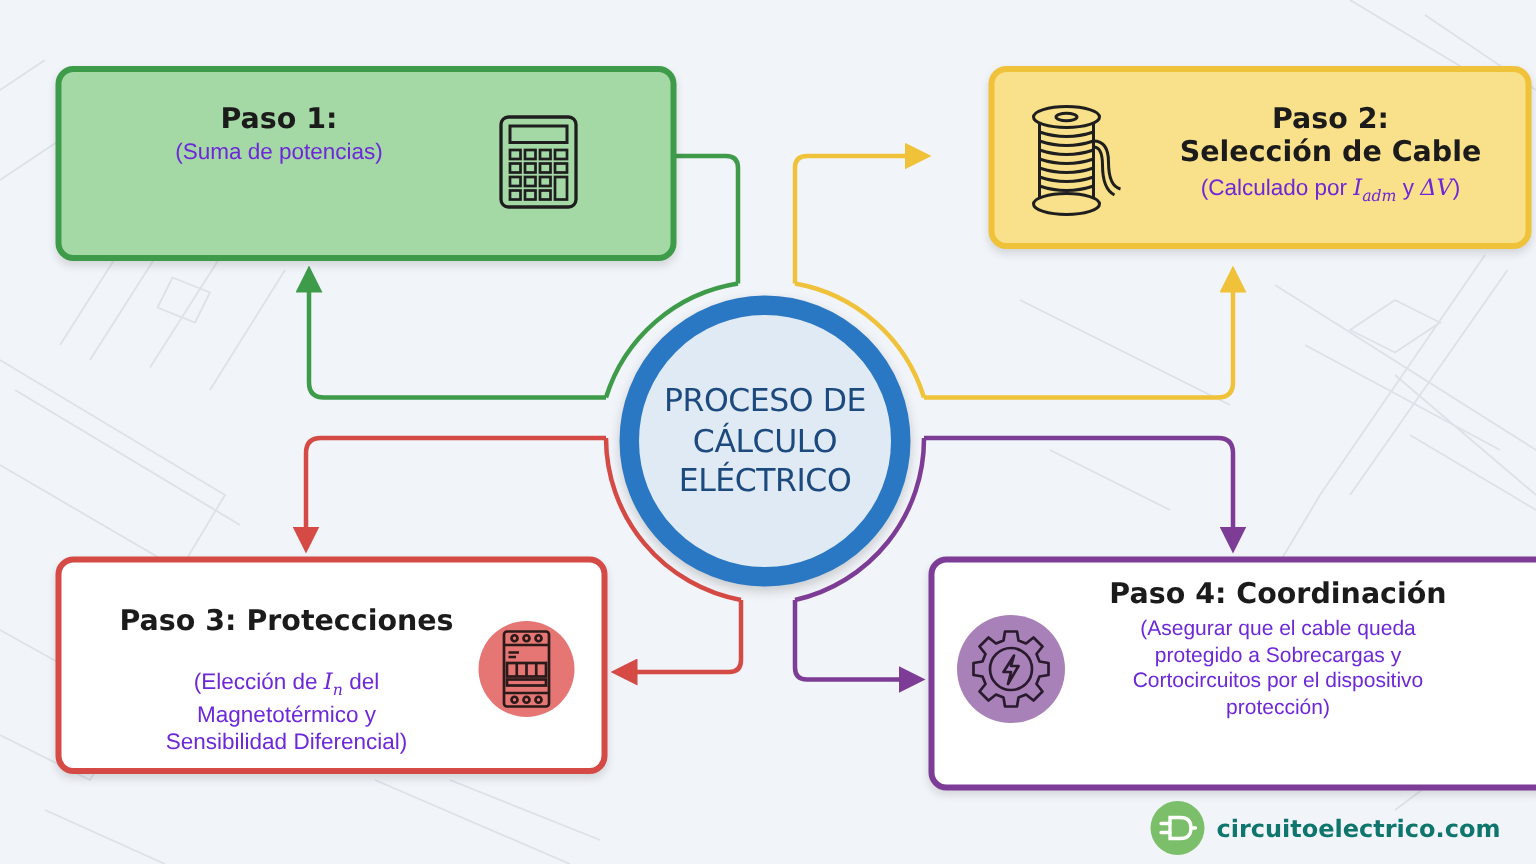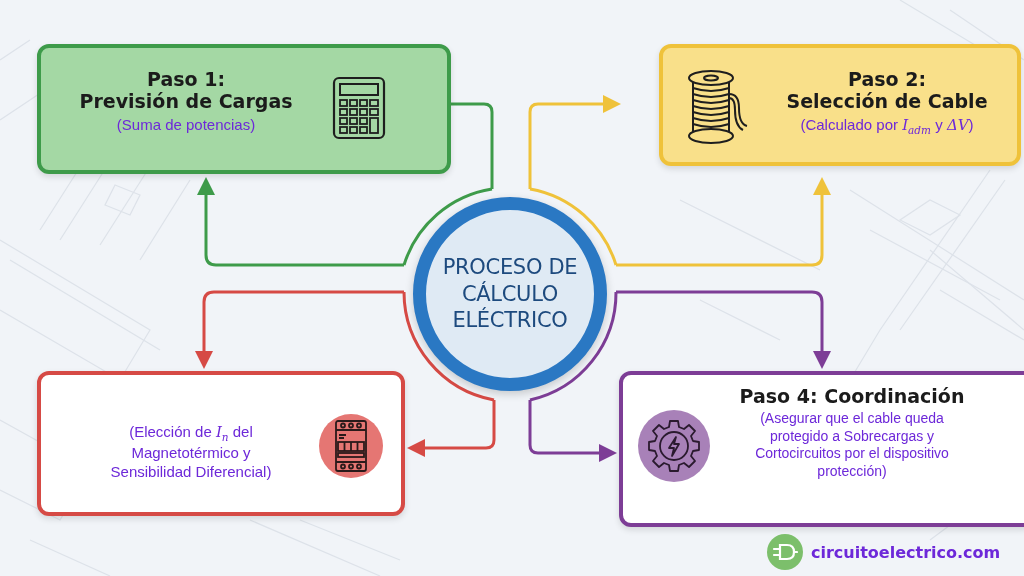--- a/index.html
+++ b/index.html
@@ -28,21 +28,21 @@
     display:flex; align-items:center; justify-content:center;
     box-shadow:0 3px 8px rgba(0,0,0,0.18);
   }
   .center-text {
     font-family:"DejaVu Sans", sans-serif; font-weight:normal; color:#1d4a7e; text-align:center;
     font-size:21px; line-height:1.28; letter-spacing:-0.3px;
   }
   .icon { position:absolute; }
   .brand { position:absolute; left:767px; top:534px; display:flex; align-items:center; }
   .brand-logo { width:36px; height:36px; border-radius:50%; background:#7cbf6b; display:flex; align-items:center; justify-content:center; }
-  .brand-text { margin-left:8px; font-family:"DejaVu Sans", sans-serif; font-weight:bold; font-size:16px; color:#6d28d9; }
+  .brand-text { margin-left:8px; font-family:"DejaVu Sans", sans-serif; font-weight:bold; font-size:16px; color:#0f766e; }
 </style>
 </head>
 <body>
 
 <svg class="bg-art" viewBox="0 0 1024 576">
   <g stroke="#dde2e9" stroke-width="1.2" fill="none">
     <path d="M0 240 L150 330 L120 380 L0 310"></path>
     <path d="M10 260 L160 350"></path>
     <path d="M40 230 L110 120 M60 240 L130 130 M100 245 L170 135 M140 260 L190 180"></path>
     <path d="M115 185 L140 195 L130 215 L105 205 Z"></path>
@@ -98,21 +98,20 @@
     <path d="M616 292 A110 110 0 0 1 530 400"></path>
     <path d="M616 292 L812 292 Q822 292 822 302 L822 360" marker-end="url(#ap)"></path>
     <path d="M530 400 L530 445 Q530 453 538 453 L608 453" marker-end="url(#ap)"></path>
   </g>
 </svg>
 
 <div class="box box1">
   <div style="position:absolute; left:0; top:20px; width:290px;">
     <div class="title" style="font-size:19px;">
       <div>Paso 1:</div>
-      <div>Previsión de Cargas</div>
     </div>
     <div class="sub" style="font-size:15px; margin-top:3px;">(Suma de potencias)</div>
   </div>
   <svg class="icon" style="left:291px; top:28px;" width="54" height="64" viewBox="0 0 54 64">
     <rect x="2" y="2" width="50" height="60" rx="5" fill="none" stroke="#1e1e1e" stroke-width="2.2"></rect>
     <rect x="8" y="8" width="38" height="11" fill="none" stroke="#1e1e1e" stroke-width="2"></rect>
     <g fill="none" stroke="#1e1e1e" stroke-width="1.8">
       <rect x="8" y="24" width="7" height="6"></rect>
         <rect x="18" y="24" width="7" height="6"></rect>
         <rect x="28" y="24" width="7" height="6"></rect>
@@ -148,20 +147,21 @@
     <div class="title" style="font-size:19px;">
       <div>Paso 2:</div>
       <div>Selección de Cable</div>
     </div>
     <div class="sub" style="font-size:15px; margin-top:3px;"><span>(Calculado por </span><span class="i"><span>I</span><sub>adm</sub></span><span> y </span><span class="i">ΔV</span><span>)</span></div>
   </div>
 </div>
 
 <div class="box box3">
   <div style="position:absolute; left:20px; top:28px; width:260px;">
+    <div class="title" style="font-size:19px;">Paso 3: Protecciones</div>
     <div class="sub" style="font-size:15px; margin-top:20px;">
       <div><span>(Elección de </span><span class="i"><span>I</span><sub>n</sub></span><span> del</span></div>
       <div>Magnetotérmico y</div>
       <div>Sensibilidad Diferencial)</div>
     </div>
   </div>
   <svg class="icon" style="left:277px; top:38px;" width="66" height="66" viewBox="0 0 66 66">
     <circle cx="33" cy="33" r="32" fill="#e57673"></circle>
     <g fill="none" stroke="#2a1a1a" stroke-width="1.8">
       <rect x="18" y="8" width="30" height="50" rx="2"></rect>

